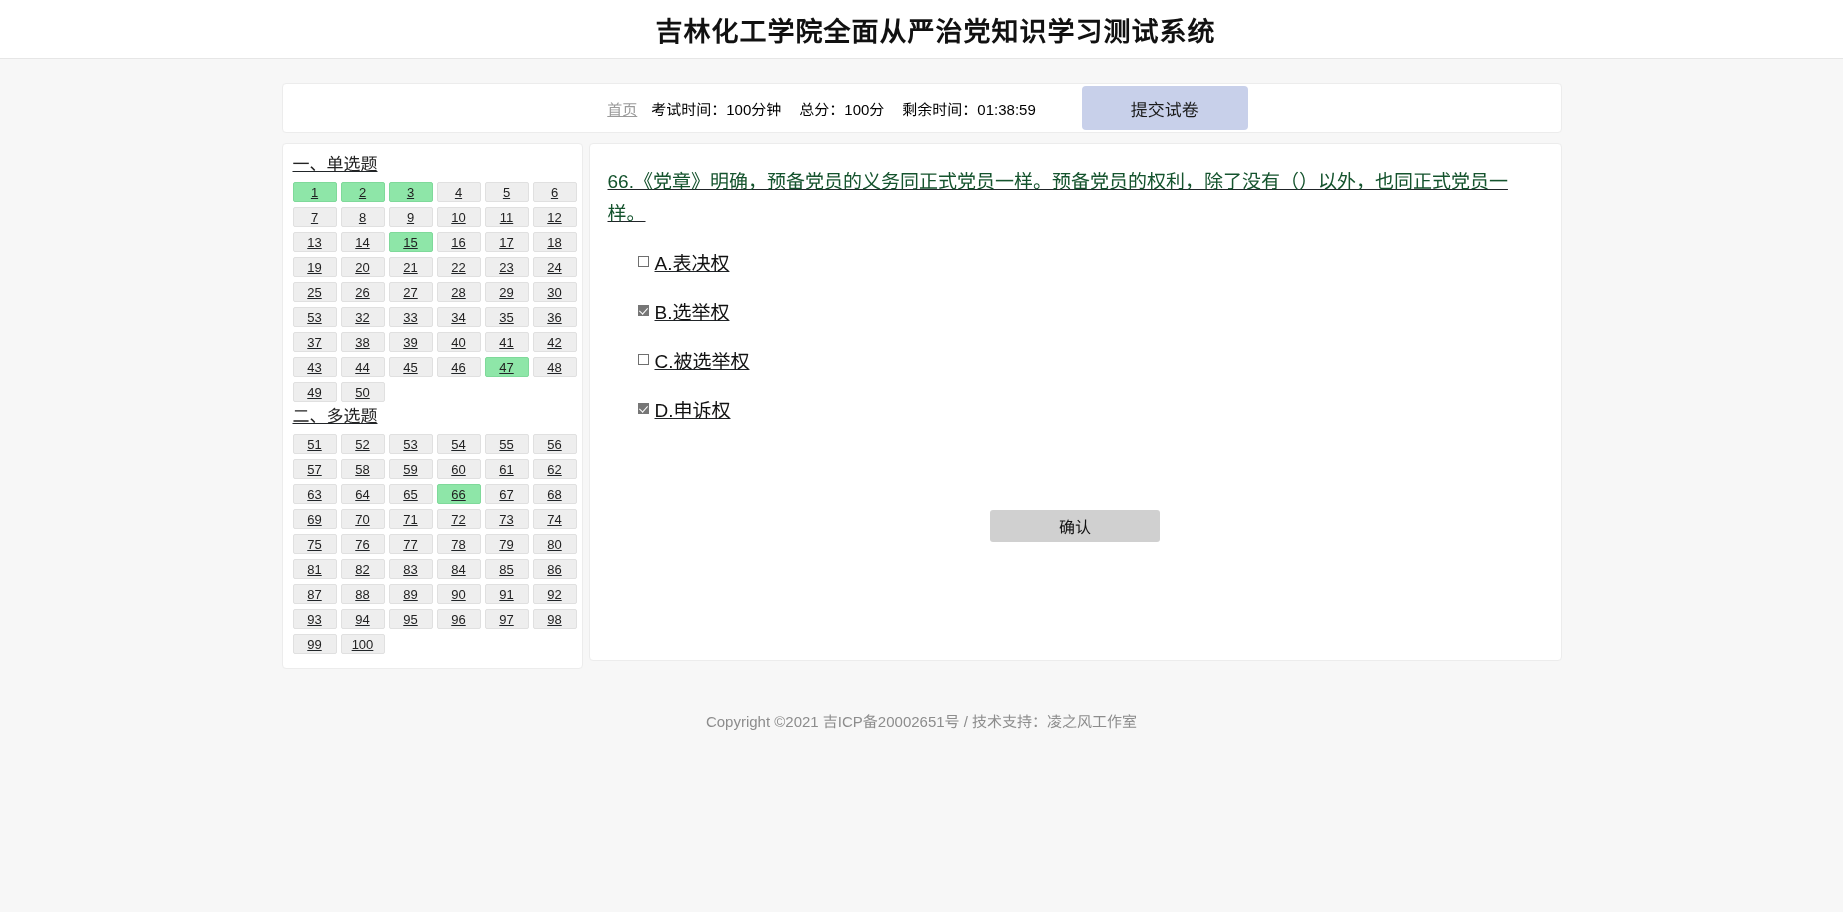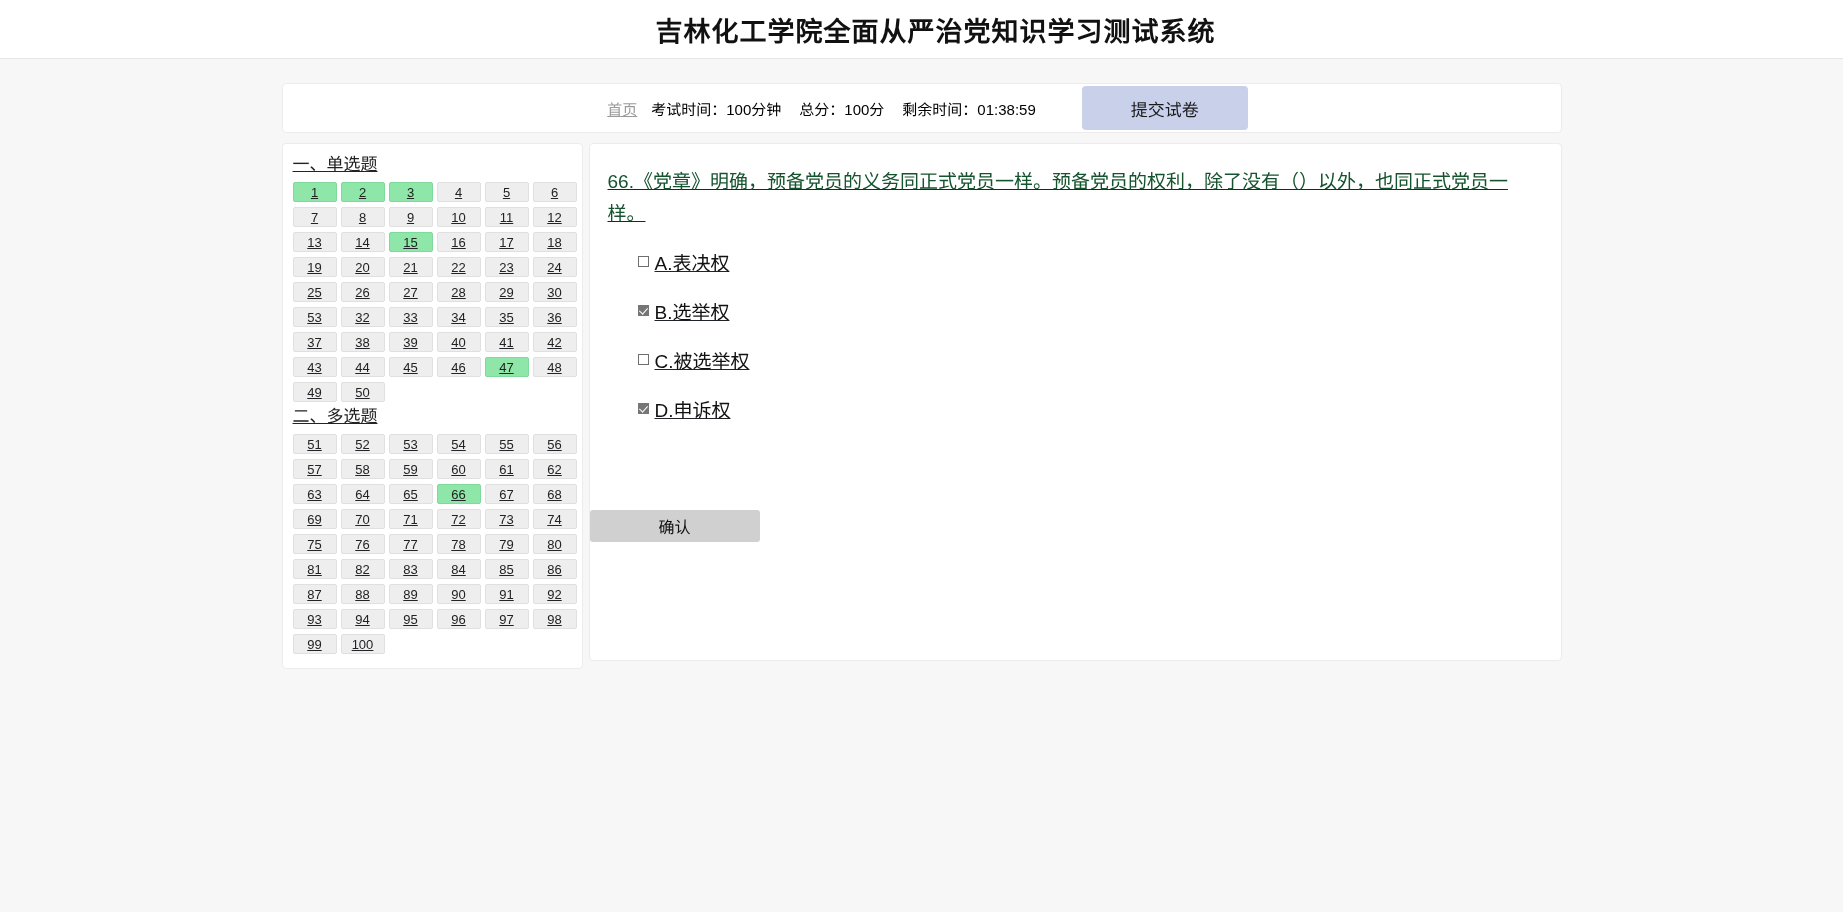--- a/index.html
+++ b/index.html
@@ -185,21 +185,21 @@
     transform:rotate(42deg);
   }
   .opt-label{white-space:nowrap;}
 
   .confirm-row{
     position:absolute;
     right:0px;
     bottom:118px;
     width:100%;
     display:flex;
-    justify-content:flex-start;
+    justify-content:center;
     padding-right:0;
     box-sizing:border-box;
   }
   .confirm-btn{
     background:#d0d0d0;
     border:none;
     border-radius:3px;
     width:170px;
     height:32px;
     font-size:16px;
@@ -372,16 +372,17 @@
           </div>
 
         <div class="confirm-row">
           <button class="confirm-btn">确认</button>
         </div>
       </div>
 
     </div>
 
     <div class="site-footer">
+      <div>Copyright ©2021 吉ICP备20002651号 / 技术支持：凌之风工作室</div>
     </div>
 
   </div>
 </div>
 
 </body></html>

